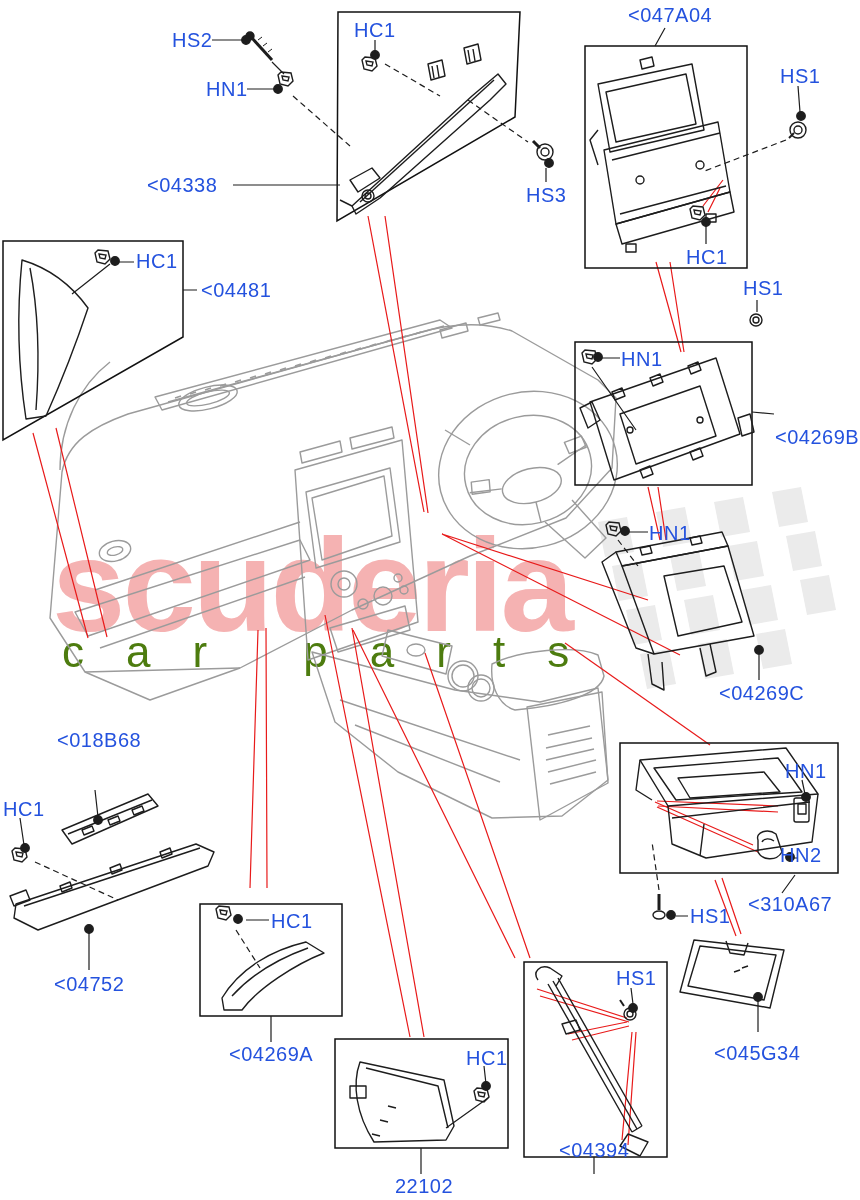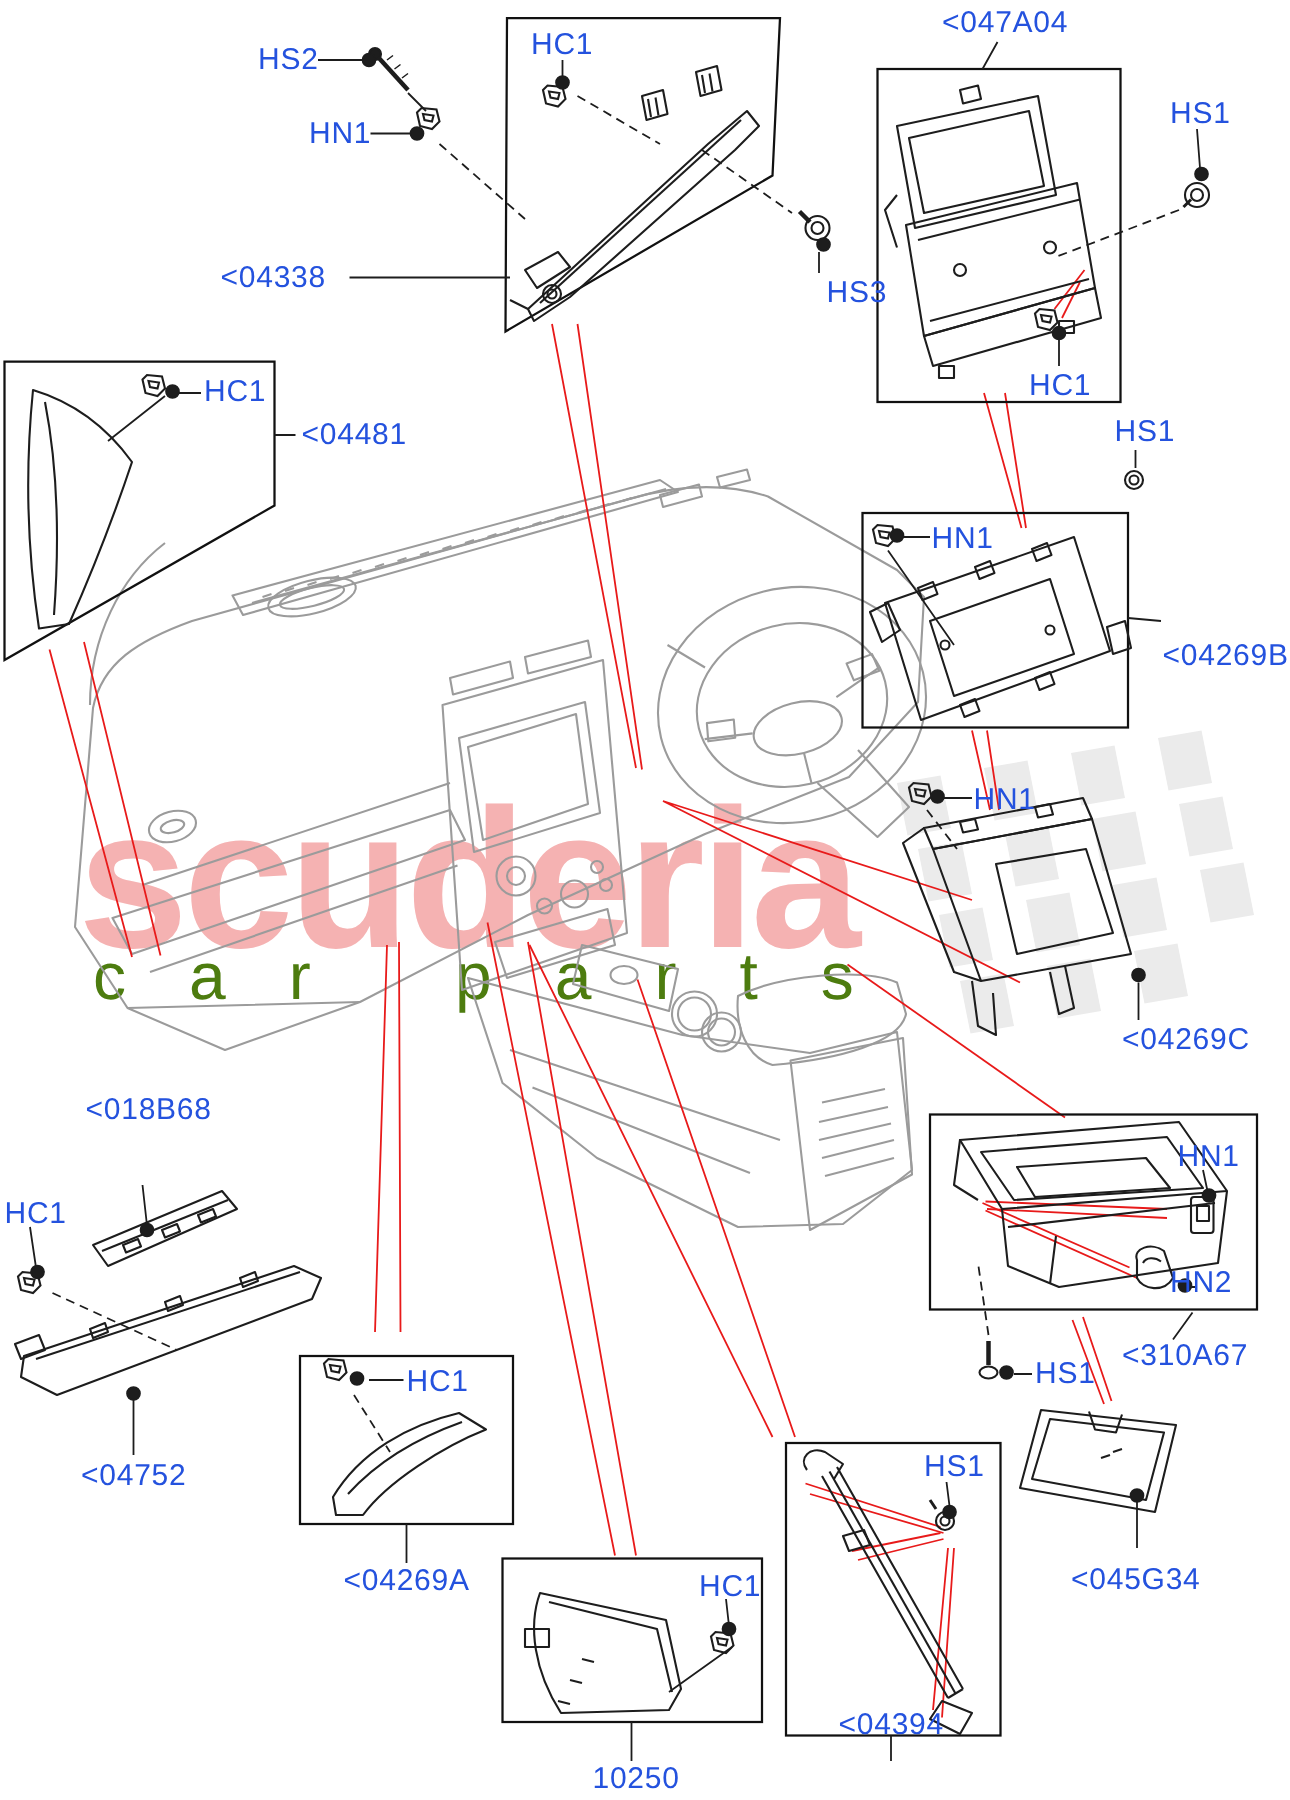--- a/index.html
+++ b/index.html
@@ -314,39 +314,39 @@
         <circle cx="633" cy="1008" r="4.3"></circle>
       <path fill="none" stroke-dasharray="6 4" d="M385,64 L440,96 M293,96 L350,146 M468,100 L528,142 M786,140 L702,172 M618,540 L638,566 M236,930 L260,968 M35,862 L118,900 M659,890 L652,842"></path>
       <path fill="none" d="M110,264 L72,294 M592,367 L636,430 M488,1098 L446,1128 M272,62 L284,74"></path>
     </g>
   </svg>
 
   <div class="co" style="left:172px;top:30px">HS2</div>
   <div class="co" style="left:206px;top:79px">HN1</div>
   <div class="co" style="left:354px;top:20px">HC1</div>
   <div class="co" style="left:147px;top:175px">&lt;04338</div>
-  <div class="co" style="left:551px;top:185px">HS3</div>
+  <div class="co" style="left:526px;top:185px">HS3</div>
   <div class="co" style="left:628px;top:5px">&lt;047A04</div>
   <div class="co" style="left:780px;top:66px">HS1</div>
   <div class="co" style="left:686px;top:247px">HC1</div>
   <div class="co" style="left:136px;top:251px">HC1</div>
   <div class="co" style="left:201px;top:280px">&lt;04481</div>
   <div class="co" style="left:743px;top:278px">HS1</div>
   <div class="co" style="left:621px;top:349px">HN1</div>
   <div class="co" style="left:775px;top:427px">&lt;04269B</div>
   <div class="co" style="left:649px;top:523px">HN1</div>
-  <div class="co" style="left:748px;top:683px">&lt;04269C</div>
+  <div class="co" style="left:719px;top:683px">&lt;04269C</div>
   <div class="co" style="left:785px;top:761px">HN1</div>
   <div class="co" style="left:780px;top:845px">HN2</div>
   <div class="co" style="left:748px;top:894px">&lt;310A67</div>
   <div class="co" style="left:690px;top:906px">HS1</div>
   <div class="co" style="left:714px;top:1043px">&lt;045G34</div>
   <div class="co" style="left:57px;top:730px">&lt;018B68</div>
   <div class="co" style="left:3px;top:799px">HC1</div>
   <div class="co" style="left:54px;top:974px">&lt;04752</div>
   <div class="co" style="left:271px;top:911px">HC1</div>
   <div class="co" style="left:229px;top:1044px">&lt;04269A</div>
   <div class="co" style="left:466px;top:1048px">HC1</div>
-  <div class="co" style="left:395px;top:1176px">10250</div>
+  <div class="co" style="left:395px;top:1176px">22102</div>
   <div class="co" style="left:616px;top:968px">HS1</div>
   <div class="co" style="left:559px;top:1140px">&lt;04394</div>
 
 </div>
 
 </body></html>

